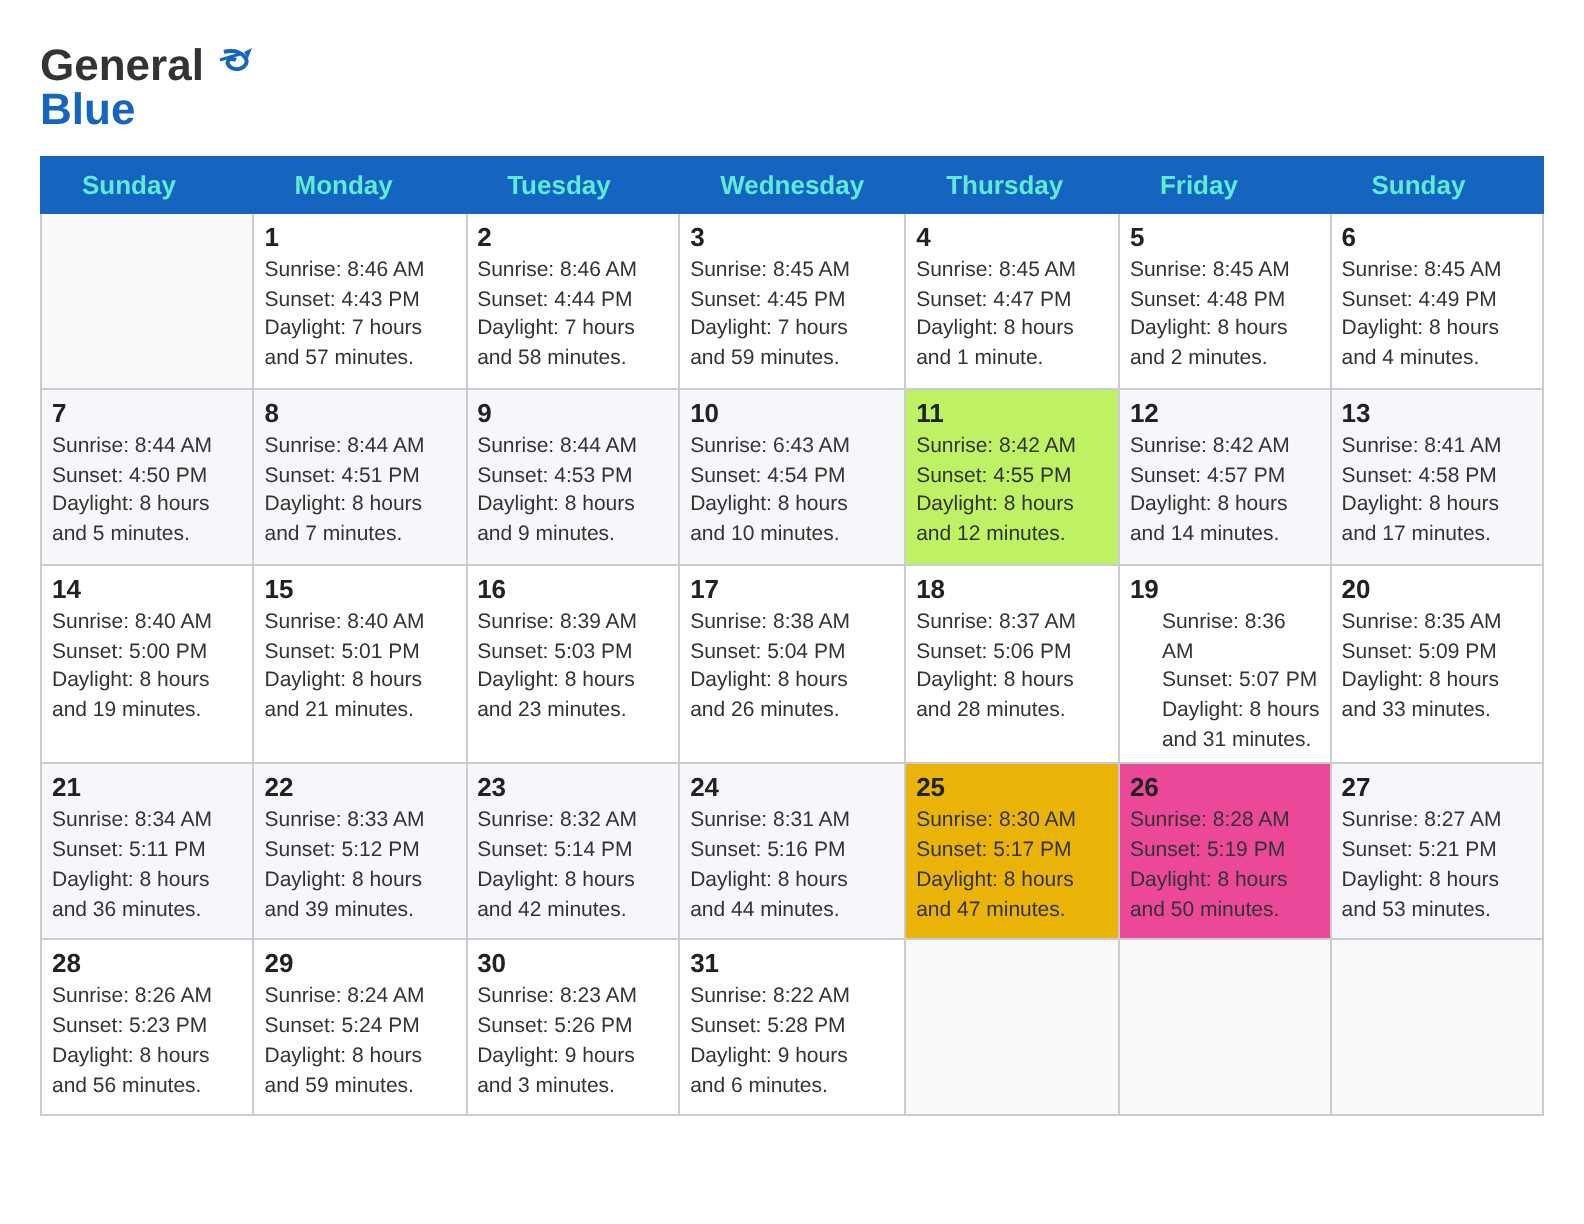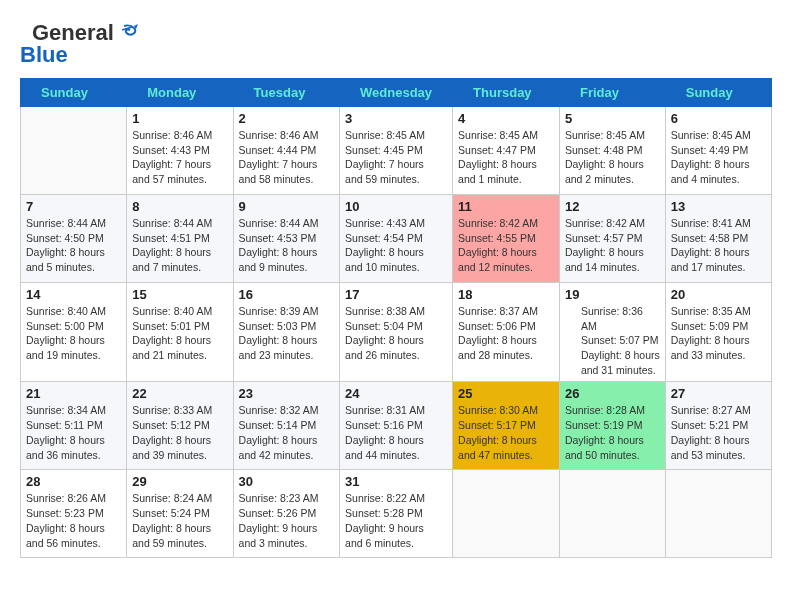--- a/index.html
+++ b/index.html
@@ -76,21 +76,21 @@
     .empty-cell {
       background: #f9f9f9 !important;
     }
     .week-row td { height: 88px; }
   </style>
 </head>
 <body>
 
 <div class="header">
   <div class="logo">
-    <div style="display:flex; align-items:center;margin-left:12px;">
+    <div style="display:flex; align-items:center;">
       <span class="logo-general" style="font-size:22px;font-weight:bold;color:#333;">General</span>
       <svg width="22" height="20" viewBox="0 0 22 20" style="margin-left:2px;margin-top:-2px;">
         <path d="M8,4 C8,4 14,2 18,6 C22,10 16,14 12,12 C8,10 10,6 14,8" fill="none" stroke="#1565c0" stroke-width="2"></path>
         <path d="M6,8 L16,5" fill="none" stroke="#1565c0" stroke-width="1.5"></path>
         <polygon points="18,4 22,2 20,7" fill="#1565c0"></polygon>
       </svg>
     </div>
     <span class="logo-blue" style="font-size:22px;font-weight:bold;color:#1565c0;margin-top:-4px;">Blue</span>
   </div>
   <div class="title-section">
@@ -174,26 +174,26 @@
         </td>
         <td style="background: rgb(245, 247, 250);">
           <div class="day-number">9</div>
           <div class="day-info" style="white-space: pre-line;">Sunrise: 8:44 AM
 Sunset: 4:53 PM
 Daylight: 8 hours
 and 9 minutes.</div>
         </td>
         <td style="background: rgb(245, 247, 250);">
           <div class="day-number">10</div>
-          <div class="day-info" style="white-space: pre-line;">Sunrise: 4:43 AM
+          <div class="day-info" style="white-space: pre-line;">Sunrise: 6:43 AM
 Sunset: 4:54 PM
 Daylight: 8 hours
 and 10 minutes.</div>
         </td>
-        <td style="background: #fca5a5;">
+        <td style="background: #bef264;">
           <div class="day-number">11</div>
           <div class="day-info" style="white-space: pre-line;">Sunrise: 8:42 AM
 Sunset: 4:55 PM
 Daylight: 8 hours
 and 12 minutes.</div>
         </td>
         <td style="background: rgb(245, 247, 250);">
           <div class="day-number">12</div>
           <div class="day-info" style="white-space: pre-line;">Sunrise: 8:42 AM
 Sunset: 4:57 PM
@@ -288,21 +288,21 @@
 Daylight: 8 hours
 and 44 minutes.</div>
         </td>
         <td style="background: #eab308;">
           <div class="day-number">25</div>
           <div class="day-info" style="white-space: pre-line;">Sunrise: 8:30 AM
 Sunset: 5:17 PM
 Daylight: 8 hours
 and 47 minutes.</div>
         </td>
-        <td style="background: #86efac; margin-top: 14px;">
+        <td style="background: #ec4899; margin-top: 14px;">
           <div class="day-number">26</div>
           <div class="day-info" style="white-space: pre-line;">Sunrise: 8:28 AM
 Sunset: 5:19 PM
 Daylight: 8 hours
 and 50 minutes.</div>
         </td>
         <td style="background: rgb(245, 247, 250);">
           <div class="day-number">27</div>
           <div class="day-info" style="white-space: pre-line;">Sunrise: 8:27 AM
 Sunset: 5:21 PM

